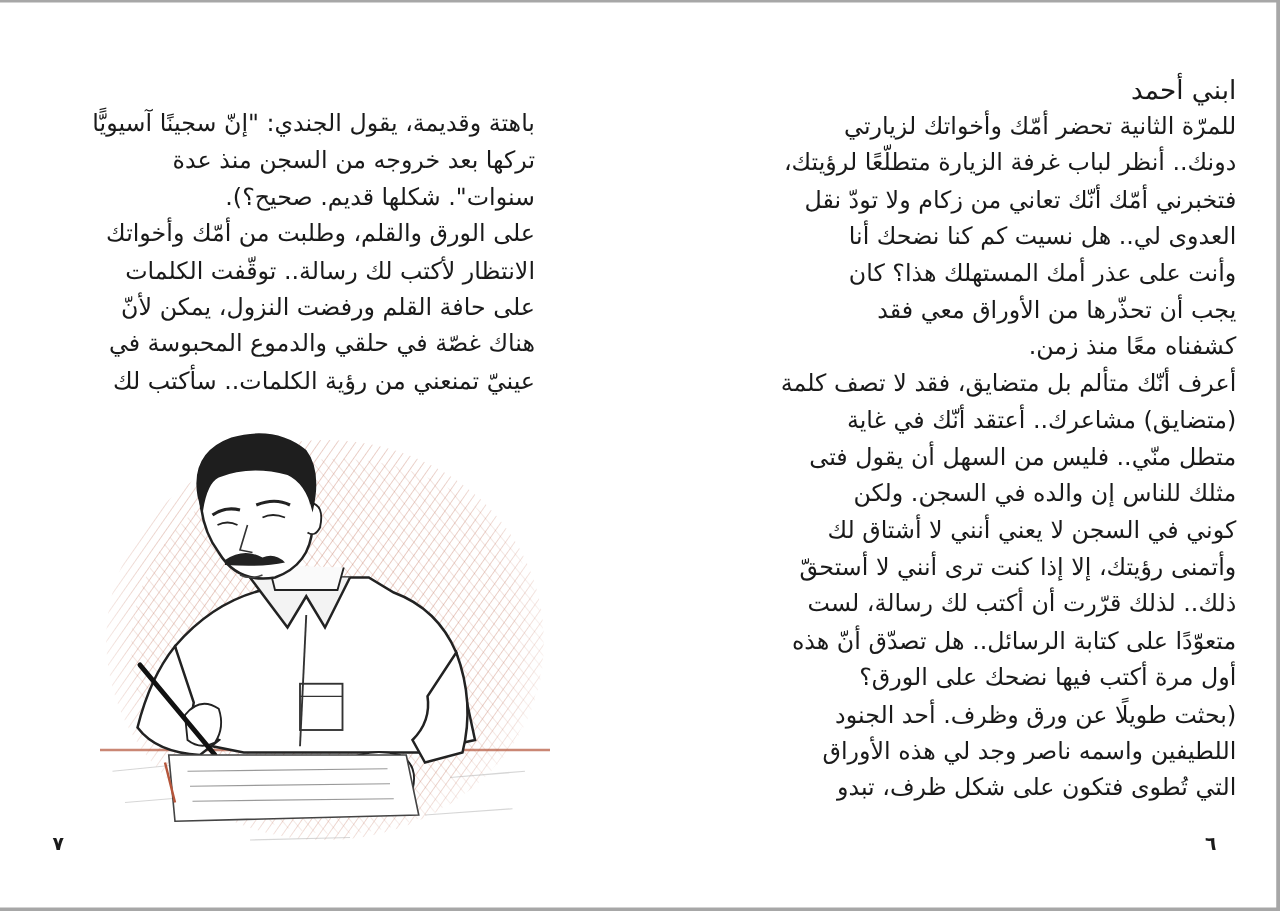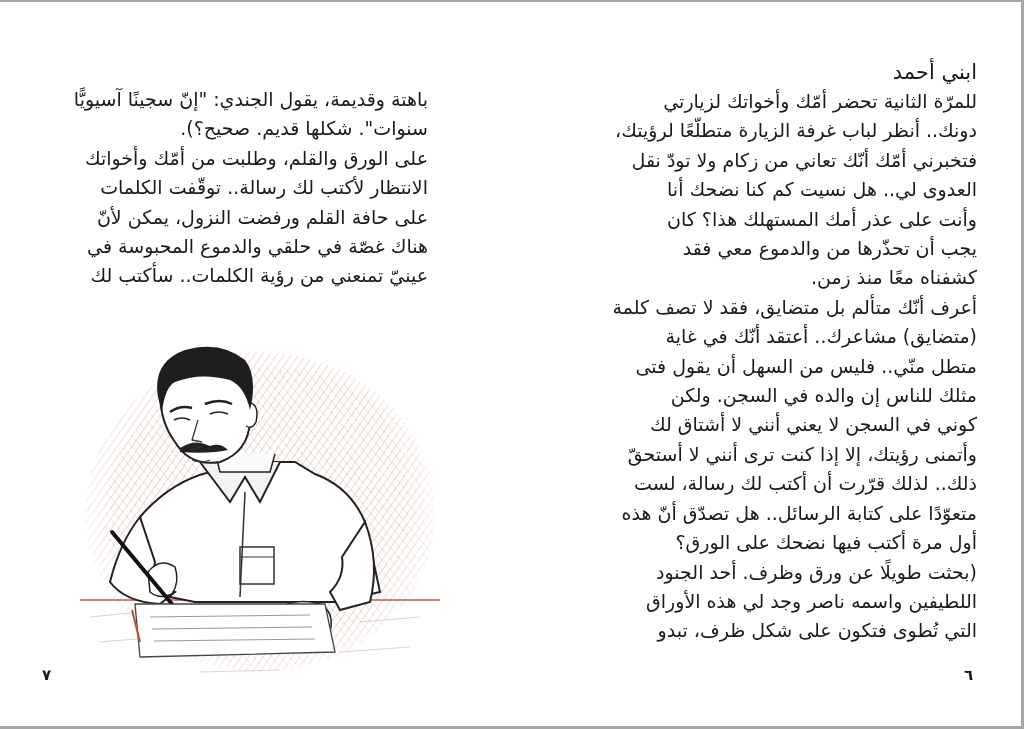--- a/index.html
+++ b/index.html
@@ -26,21 +26,21 @@
 
   .text-block {
     position: absolute;
     direction: rtl;
     text-align: right;
     font-size: 19px;
     line-height: 29.4px;
     white-space: nowrap;
   }
   .text-block .line { display: block; }
-  .right-text { right: 44px; top: 55px; }
+  .right-text { right: 32px; top: 55px; }
   .right-text .heading { font-size: 21px; line-height: 30px; }
   .left-text { right: 84px; top: 83px; }
 
   .page-number {
     position: absolute; top: 664px;
     font-size: 15px; font-weight: bold;
     color: #1a1a1a;
   }
   .pn-left { left: 42px; }
   .pn-right { left: 452px; }
@@ -52,20 +52,21 @@
   }
 </style>
 </head>
 <body>
 
 <div class="spread">
 
   <div class="page page-left">
     <div class="text-block left-text">
       <span class="line">باهتة وقديمة، يقول الجندي: "إنّ سجينًا آسيويًّا</span>
+      <span class="line">تركها بعد خروجه من السجن منذ عدة</span>
       <span class="line">سنوات". شكلها قديم. صحيح؟).</span>
       <span class="line">على الورق والقلم، وطلبت من أمّك وأخواتك</span>
       <span class="line">الانتظار لأكتب لك رسالة.. توقّفت الكلمات</span>
       <span class="line">على حافة القلم ورفضت النزول، يمكن لأنّ</span>
       <span class="line">هناك غصّة في حلقي والدموع المحبوسة في</span>
       <span class="line">عينيّ تمنعني من رؤية الكلمات.. سأكتب لك</span>
     </div>
 
     <div class="illustration">
       <svg width="360" height="360" viewBox="0 0 360 360" xmlns="http://www.w3.org/2000/svg">
@@ -149,21 +150,21 @@
   </div>
 
   <div class="page page-right">
     <div class="text-block right-text">
       <span class="line heading">ابني أحمد</span>
       <span class="line">للمرّة الثانية تحضر أمّك وأخواتك لزيارتي</span>
       <span class="line">دونك.. أنظر لباب غرفة الزيارة متطلّعًا لرؤيتك،</span>
       <span class="line">فتخبرني أمّك أنّك تعاني من زكام ولا تودّ نقل</span>
       <span class="line">العدوى لي.. هل نسيت كم كنا نضحك أنا</span>
       <span class="line">وأنت على عذر أمك المستهلك هذا؟ كان</span>
-      <span class="line">يجب أن تحذّرها من والدموع معي فقد</span>
+      <span class="line">يجب أن تحذّرها من الأوراق معي فقد</span>
       <span class="line">كشفناه معًا منذ زمن.</span>
       <span class="line">أعرف أنّك متألم بل متضايق، فقد لا تصف كلمة</span>
       <span class="line">(متضايق) مشاعرك.. أعتقد أنّك في غاية</span>
       <span class="line">متطل منّي.. فليس من السهل أن يقول فتى</span>
       <span class="line">مثلك للناس إن والده في السجن. ولكن</span>
       <span class="line">كوني في السجن لا يعني أنني لا أشتاق لك</span>
       <span class="line">وأتمنى رؤيتك، إلا إذا كنت ترى أنني لا أستحقّ</span>
       <span class="line">ذلك.. لذلك قرّرت أن أكتب لك رسالة، لست</span>
       <span class="line">متعوّدًا على كتابة الرسائل.. هل تصدّق أنّ هذه</span>
       <span class="line">أول مرة أكتب فيها نضحك على الورق؟</span>

